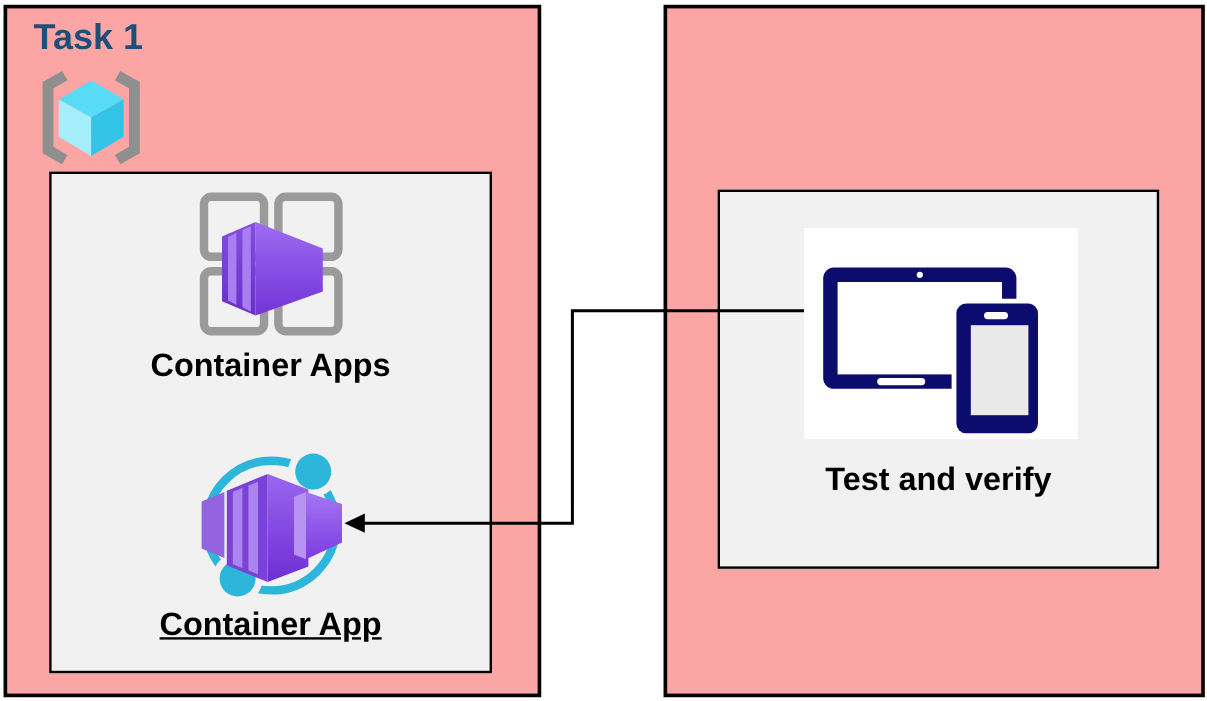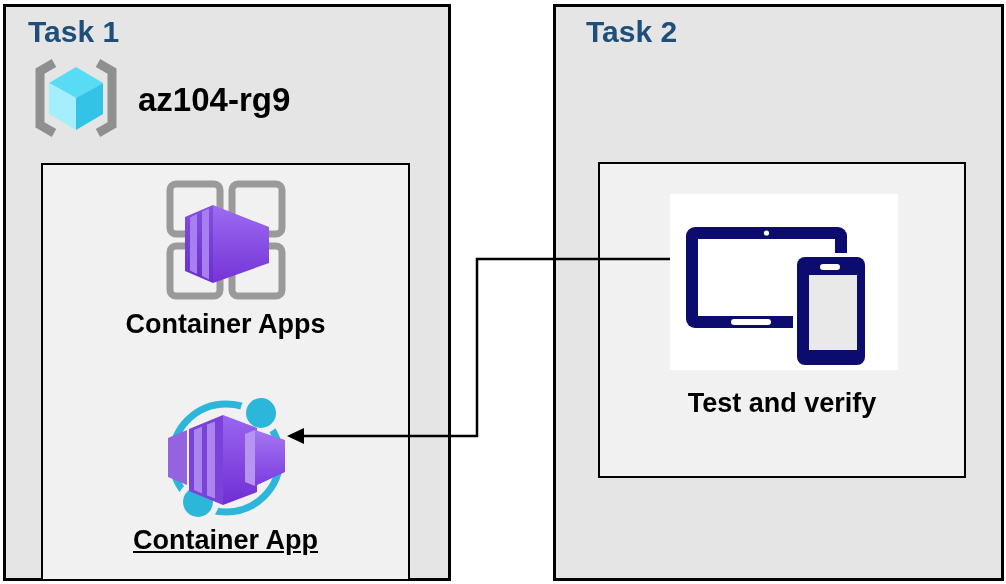--- a/index.html
+++ b/index.html
@@ -1,40 +1,40 @@
 <!DOCTYPE html>
 <html><head>
 <meta charset="utf-8">
 <style>
   html,body{margin:0;padding:0;}
   body{
     width:1006px;height:584px;position:relative;background:#ffffff;
     font-family:"Liberation Sans","DejaVu Sans",sans-serif;overflow:hidden;
   }
   .panel{
-    position:absolute;top:4px;height:577px;background:#e5e5e5;
+    position:absolute;top:4px;height:577px;background:#fca5a5;
     border:3px solid #000;box-sizing:border-box;
   }
   #task1-panel{left:3px;width:448px;}
   #task2-panel{left:553px;width:451px;}
   .panel-title{
     position:absolute;top:8px;font-size:30px;font-weight:700;color:#1f4e79;
     letter-spacing:0px;white-space:nowrap;
   }
   #task1-panel .panel-title{left:22px;}
   #task2-panel .panel-title{left:30px;}
   .rg-row{
     position:absolute;left:24px;top:50px;display:flex;align-items:center;gap:16px;
   }
   .rg-name{font-size:33px;font-weight:700;color:#000;white-space:nowrap;}
   .inner-box{
-    position:absolute;background:#f1f1f2;border:2px solid #000;box-sizing:content-box;margin-top:20px;
+    position:absolute;background:#f1f1f2;border:2px solid #000;box-sizing:content-box;
   }
   #inner1{left:35px;top:136px;width:365px;height:414px;}
-  #inner2{left:42px;top:135px;width:364px;height:312px;}
+  #inner2{left:42px;top:151px;width:364px;height:312px;}
   .icon-abs{position:absolute;}
   .node-label{
     position:absolute;left:0;width:100%;text-align:center;
     font-size:27px;font-weight:700;color:#000;line-height:1.28;
   }
   #env-icon{left:calc(50% - 63px);top:14px;}
   #env-label{top:142px;}
   #app-icon{left:calc(50% - 65px);top:228px;}
   #app-label{top:358px;text-decoration:underline;}
   .plate{
@@ -54,21 +54,20 @@
   <div class="rg-row">
     <span>
       <svg width="92" height="82" viewBox="0 0 92 82">
         <path d="M 24,6 L 10,14 L 10,68 L 24,76" fill="none" stroke="#8f8f8f" stroke-width="9"></path>
         <path d="M 68,6 L 82,14 L 82,68 L 68,76" fill="none" stroke="#8f8f8f" stroke-width="9"></path>
         <polygon points="46,10 73,26 46,41 19,26" fill="#58dcf5"></polygon>
         <polygon points="19,26 46,41 46,73 19,57" fill="#a5eefb"></polygon>
         <polygon points="73,26 73,57 46,73 46,41" fill="#32c3e6"></polygon>
       </svg>
     </span>
-    <span class="rg-name">az104-rg9</span>
   </div>
 
   <div class="inner-box" id="inner1">
 
     <span class="icon-abs" id="env-icon">
       <svg width="126" height="128" viewBox="0 0 126 128">
         <defs>
           <linearGradient id="envFront" x1="0" y1="0" x2="0" y2="1">
             <stop offset="0" stop-color="#9c6cf2"></stop>
               <stop offset="1" stop-color="#7433d6"></stop>
@@ -120,21 +119,20 @@
         <polygon points="84,41 94,37 94,93 84,89" fill="#b793f2"></polygon>
         <polygon points="94,37 124,47 124,79 94,93" fill="url(#appSmall)"></polygon>
       </svg>
     </span>
 
     <div class="node-label" id="app-label">Container App</div>
   </div>
 </div>
 
 <div class="panel" id="task2-panel">
-  <div class="panel-title">Task 2</div>
 
   <div class="inner-box" id="inner2">
     <div class="plate">
       <svg width="228" height="176" viewBox="0 0 228 176">
         <rect x="16" y="33" width="161" height="101" rx="9" fill="#0c0c6e"></rect>
         <rect x="28" y="45" width="137" height="77" fill="#ffffff"></rect>
         <circle cx="96.5" cy="39" r="2.6" fill="#ffffff"></circle>
         <rect x="61" y="125" width="40" height="6" rx="3" fill="#ffffff"></rect>
         <rect x="123" y="59" width="76" height="116" rx="11" fill="#ffffff"></rect>
         <rect x="127" y="63" width="68" height="108" rx="8" fill="#0c0c6e"></rect>

